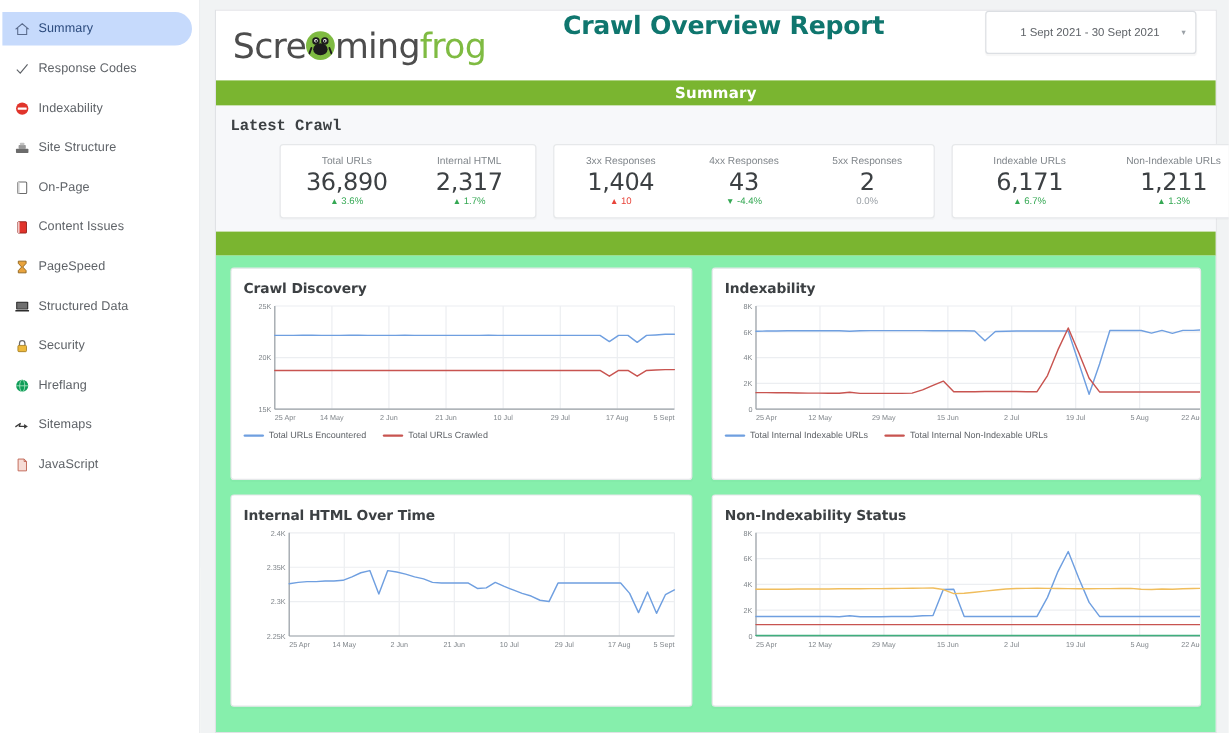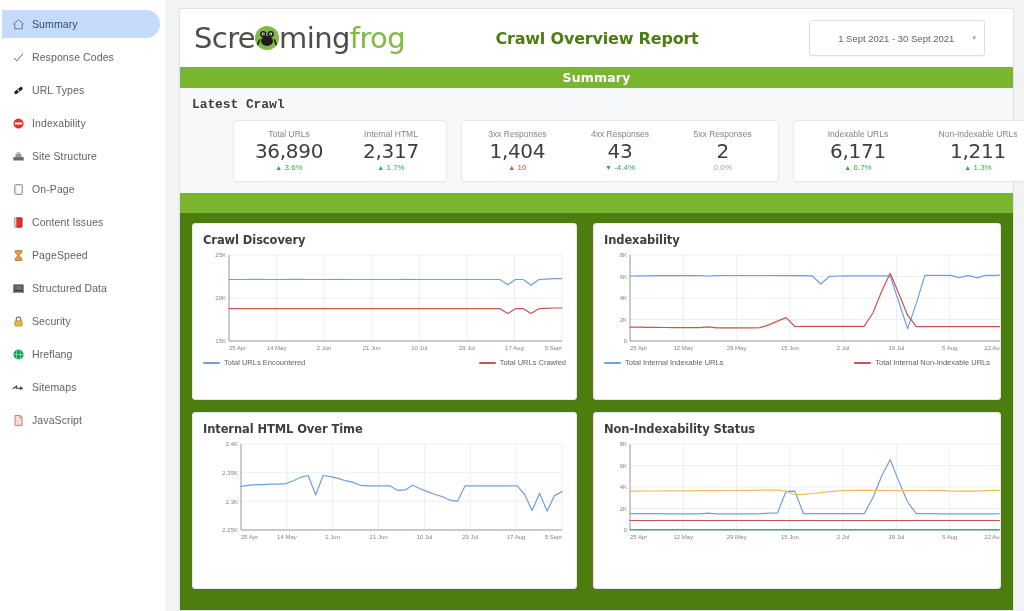--- a/index.html
+++ b/index.html
@@ -43,36 +43,36 @@
     padding: 8px 10px 0 12px; overflow: hidden;
   }
   .report {
     background: #fff; width: 100%; height: 100%;
     border: 1px solid #e0e2e5;
     display: flex; flex-direction: column;
   }
 
   
   .rpt-header {
-    display: flex; align-items: center;
-    height: 58px; padding: 0 28px 0 14px; background: #fff;
+    display: flex; 
+    height: 58px; padding: 0 16px 0 14px; background: #fff;
     flex: 0 0 58px;
   }
   .logo { display: flex; align-items: center; flex: 0 0 auto; }
   .logo-text { font-size: 29px; font-weight: 400; letter-spacing: -0.6px; line-height: 1; font-family: "DejaVu Sans", sans-serif;}
   .logo-dark { color: #4d4d4d; }
   .logo-green { color: #7fbb42; }
   .frog-badge {
     display: inline-block; width: 24px; height: 24px; border-radius: 50%;
     background: #7fbb42; position: relative; margin: 0 0px; vertical-align: middle;
   }
   .frog-badge svg { position: absolute; top: 2px; left: 2px; }
   .rpt-title {
-    flex: 1; text-align: center; font-size: 16px; font-weight: bold;
-    color: #4d7c0f; letter-spacing: -0.2px; font-family: "DejaVu Sans", sans-serif;
+    flex: 1; text-align: center; font-size: 21px; font-weight: bold;
+    color: #0f766e; letter-spacing: -0.2px; font-family: "DejaVu Sans", sans-serif;
     margin-left: -20px;
   }
   .date-picker {
     flex: 0 0 176px; height: 36px; border: 1px solid #dcdfe3; border-radius: 3px;
     background: #fff; display: flex; align-items: center;
     padding: 0 8px 0 10px; font-size: 9.5px; color: #5f6368;
     box-shadow: 0 1px 1px rgba(0,0,0,.04); cursor: pointer;
   }
   .date-picker .dp-text { flex: 1; text-align: center; }
   .date-picker .caret { font-size: 7px; color: #9aa0a6; }
@@ -111,36 +111,36 @@
     font-family: "DejaVu Sans", sans-serif; font-weight: 400;
   }
   .kpi-delta { font-size: 8px; margin-top: 1px; white-space: nowrap; }
   .kpi-delta.up-good { color: #34a853; }
   .kpi-delta.up-bad  { color: #e8443a; }
   .kpi-delta.down-good { color: #34a853; }
   .kpi-delta.flat { color: #9aa0a6; text-align: center; }
   .arr { font-size: 7px; }
 
   
-  .charts-area { flex: 1; background: #4d7c0f; padding: 10px 12px 10px 12px; }
+  .charts-area { flex: 1; background: #86efac; padding: 10px 12px 10px 12px; }
   .chart-grid {
     display: grid; grid-template-columns: 385px 1fr; gap: 12px 16px;
   }
   .chart-card {
     background: #fff; border: 1px solid #e6e8ea; border-radius: 3px;
     padding: 9px 10px 6px 10px; height: 177px; overflow: hidden;
     box-shadow: 0 1px 1px rgba(0,0,0,.02);
   }
   .chart-title {
     font-size: 11.5px; font-weight: bold; color: #3c4043; margin-bottom: 2px;
     letter-spacing: -.1px; font-family: "DejaVu Sans", sans-serif;
   }
   .chart-svg { display: block; }
   .legend {
-    display: flex; justify-content: space-between; gap: 14px; margin-top: 1px;
+    display: flex; justify-content: flex-start; gap: 14px; margin-top: 1px;
     font-size: 7.5px; color: #5f6368; white-space: nowrap;
   }
   .legend-item { display: flex; align-items: center; gap: 4px; }
   .legend-swatch { width: 17px; height: 2px; border-radius: 1px; display: inline-block; }
 </style>
 </head>
 <body>
 
 <div class="app">
 
@@ -153,31 +153,20 @@
         </span>
         <span class="nav-label">Summary</span>
       </div>
       <div class="nav-item">
         <span class="ico">
           <svg width="13" height="13" viewBox="0 0 16 16">
             <path d="M2.5 8.6 L6 12.2 L13.5 3.2" fill="none" stroke="#5f6368" stroke-width="1.2"></path>
           </svg>
         </span>
         <span class="nav-label">Response Codes</span>
-      </div>
-      <div class="nav-item">
-        <span class="ico">
-          <svg width="13" height="13" viewBox="0 0 16 16">
-            <g transform="rotate(-38 8 8)">
-              <rect x="2" y="6.1" width="12" height="3.8" rx="1.9" fill="#1f1f1f"></rect>
-              <rect x="7.2" y="6.6" width="1.6" height="2.8" fill="#fff"></rect>
-            </g>
-          </svg>
-        </span>
-        <span class="nav-label">URL Types</span>
       </div>
       <div class="nav-item">
         <span class="ico">
           <svg width="13" height="13" viewBox="0 0 16 16">
             <circle cx="8" cy="8" r="6.3" fill="#e0342b"></circle>
             <rect x="3.4" y="6.9" width="9.2" height="2.2" rx="0.4" fill="#fff"></rect>
           </svg>
         </span>
         <span class="nav-label">Indexability</span>
       </div>

